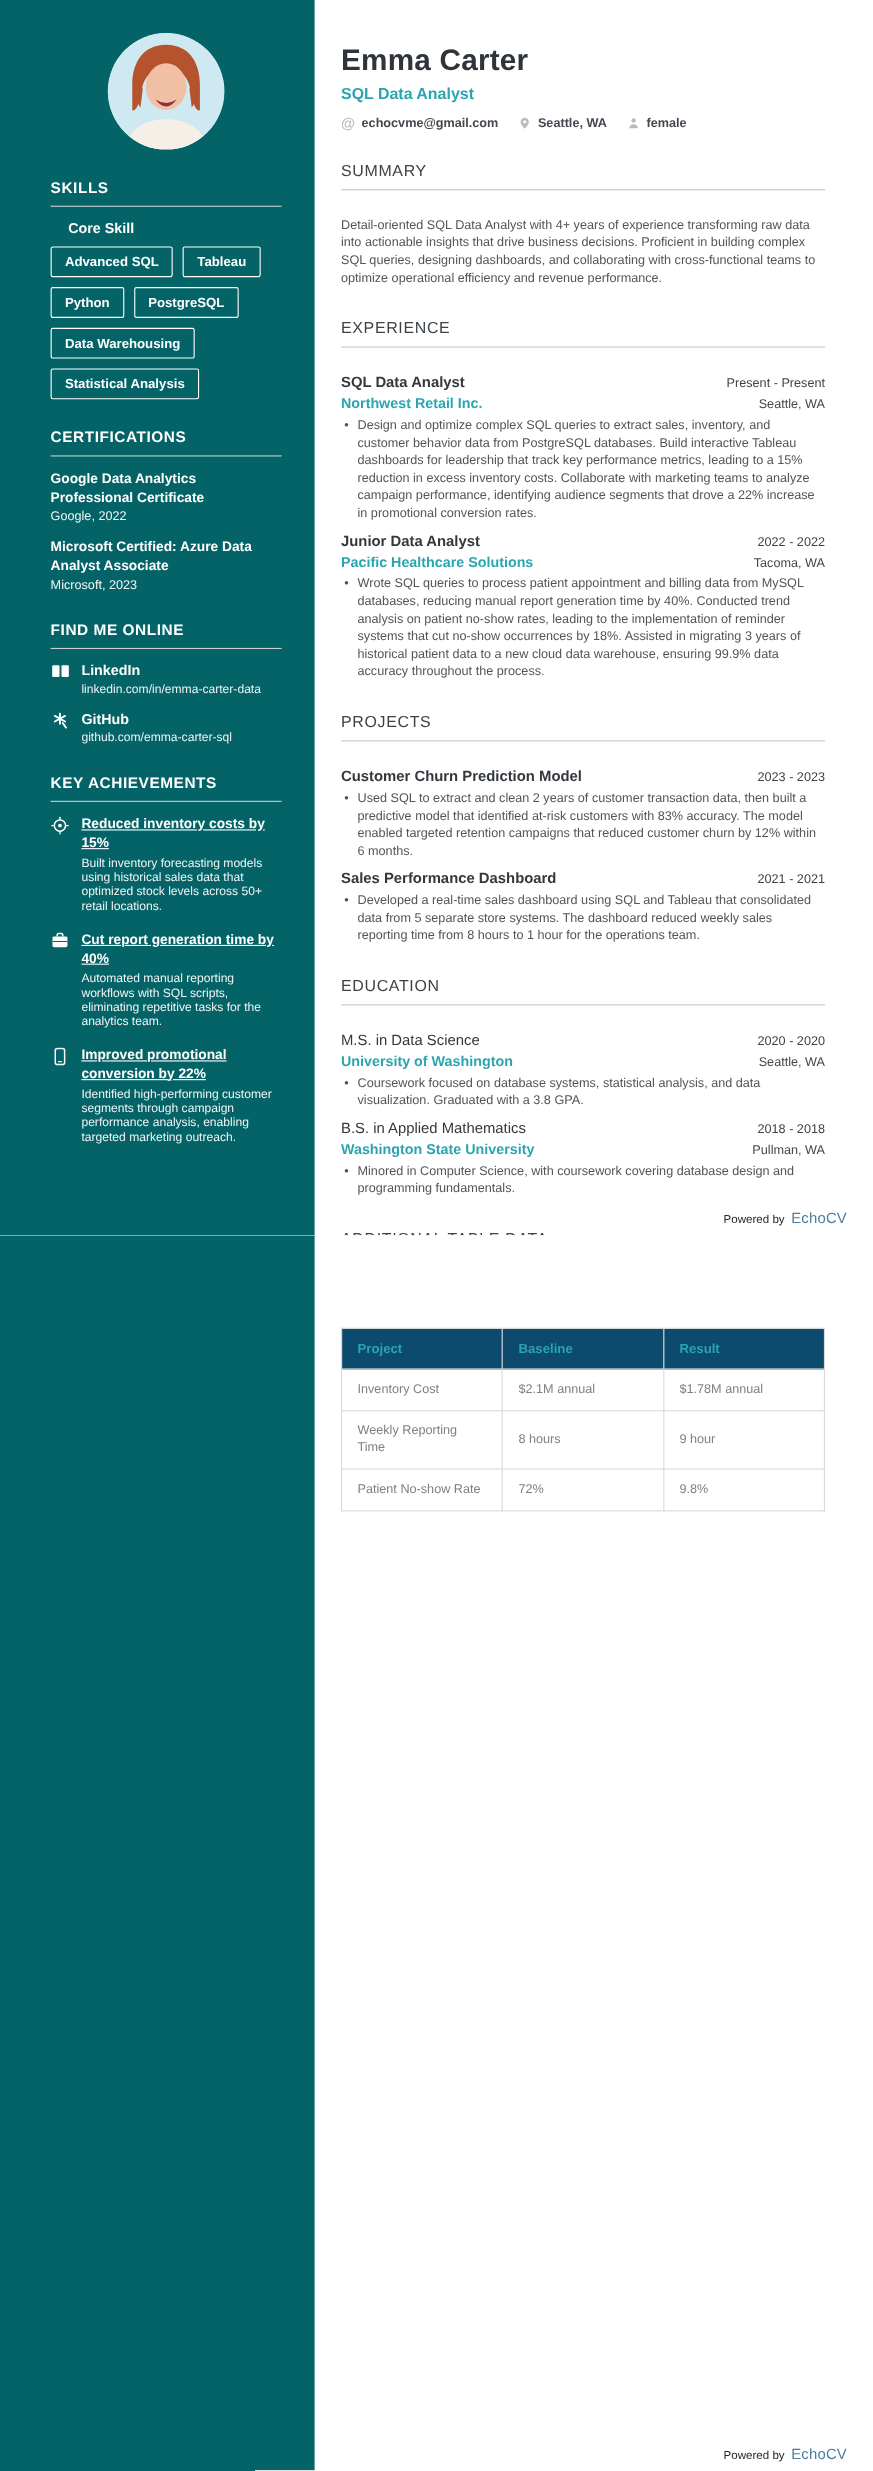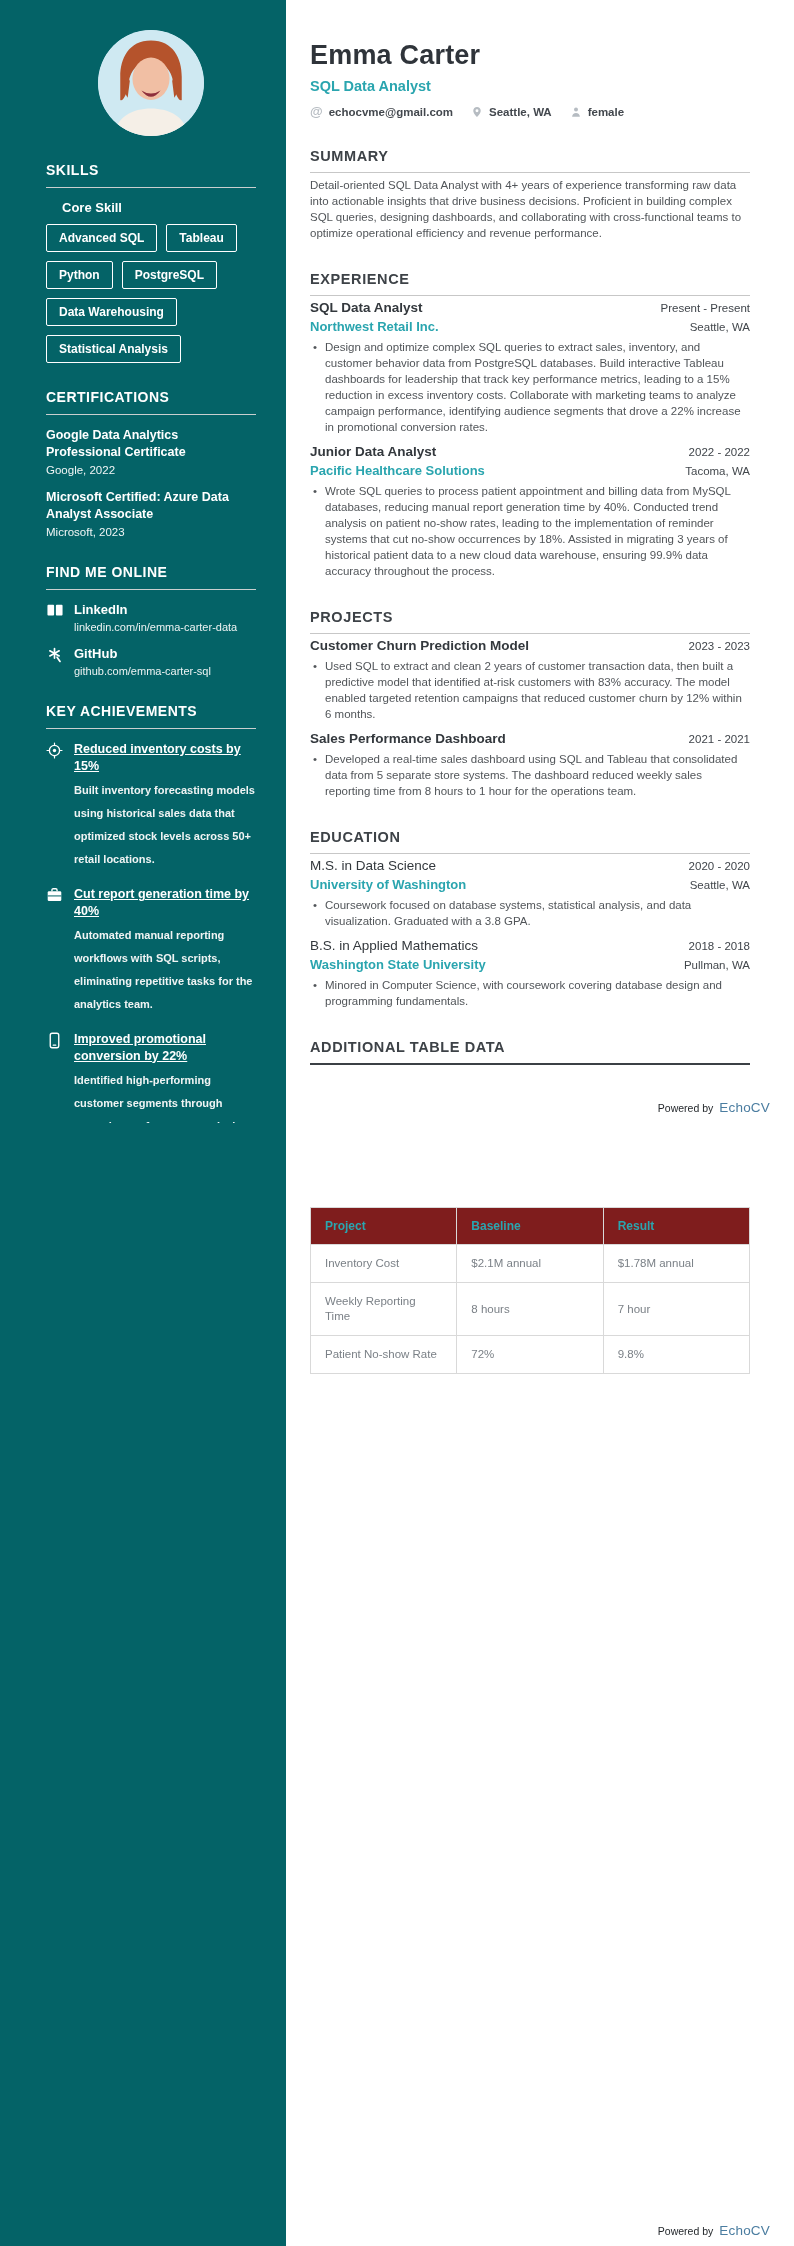--- a/index.html
+++ b/index.html
@@ -24,49 +24,49 @@
   .cert-item { margin-bottom:13px; }
   .cert-title { font-size:12.5px; font-weight:700; line-height:16.5px; }
   .cert-issuer { font-size:11.5px; margin-top:4px; color:#f2f6f6; }
   .link-item { display:flex; gap:10px; margin-bottom:13px; align-items:flex-start; }
   .link-icon { width:18px; flex-shrink:0; margin-top:1px; }
   .link-label { font-size:13px; font-weight:700; }
   .link-url { font-size:11px; margin-top:4px; color:#eef3f3; }
   .ach-item { display:flex; gap:10px; margin-bottom:15px; align-items:flex-start; }
   .ach-icon { width:18px; flex-shrink:0; margin-top:1px; }
   .ach-title { font-size:12.5px; font-weight:700; line-height:16.5px;text-decoration:underline; }
-  .ach-desc { font-size:11px; line-height:23px; margin-top:5px; color:#f0f4f4;font-weight:bold; }
+  .ach-desc { font-size:11px; line-height:13px; margin-top:5px; color:#f0f4f4; }
 
   
   .name { font-size:27px; font-weight:700; color:#2f343a; letter-spacing:.2px; }
   .job-title { font-size:14.5px; font-weight:700; color:#2aa5af; margin-top:7px; }
   .contact-row { display:flex; gap:18px; margin-top:11px; align-items:center; }
   .contact-item { display:flex; gap:6px; align-items:center; font-size:11.5px; font-weight:700; color:#43484e; }
   .cicon { color:#b6bcc2; font-size:13px; line-height:1; display:inline-flex; align-items:center; }
 
   
   .section { margin-top:30px; }
-  .section-heading { font-size:14.5px; font-weight:700; letter-spacing:.6px; color:#3d4247;
-    padding-bottom:8px; border-bottom:1.5px solid #c7c7c7; margin-bottom:4px; }
+  .section-heading { font-size:14.5px; font-weight:400; letter-spacing:.6px; color:#3d4247;
+    padding-bottom:8px; border-bottom:1.5px solid #c7c7c7; margin-bottom:24px; }
   .section-heading.dark-rule { border-bottom:2.5px solid #3b4045; }
   .body-text { font-size:11.5px; line-height:16px; color:#515559; }
 
   .entry { margin-bottom:9px; }
   .entry-head { display:flex; justify-content:space-between; align-items:baseline; }
   .entry-title { font-size:13.5px; font-weight:700; color:#33383d; }
   .entry-dates { font-size:11.5px; color:#3f444a; white-space:nowrap; }
   .entry-sub { display:flex; justify-content:space-between; align-items:baseline; margin-top:4px; }
   .entry-company { font-size:13px; font-weight:700; color:#2aa5af; }
   .entry-loc { font-size:11.5px; color:#43484d; }
   .bullet { display:flex; margin-top:5px; }
   .bullet .dot { width:15px; padding-left:3px; flex-shrink:0; font-size:11.5px; line-height:16px; color:#515559; }
 
   
   .data-table { width:100%; border-collapse:collapse; margin-top:44px; }
-  .data-table th { width:33.33%; background:#7f1d1d; border:1px solid #d9d9d9; text-align:left;
+  .data-table th { width:33.33%; background:#0c4a6e; border:1px solid #d9d9d9; text-align:left;
     padding:11px 14px; font-size:12px; font-weight:700; color:#2aa5af; }
   .data-table td { border:1px solid #d9d9d9; padding:11px 14px; font-size:11.5px; color:#7b8187; line-height:15px; }
 
   .footer { position:absolute; right:24px; bottom:8px; display:flex; align-items:baseline; gap:6px; }
   .powered { font-size:10.5px; color:#24282c; }
   .brand { font-size:13.5px; color:#4b7da0; letter-spacing:.2px; }
 </style>
 </head>
 <body>
 
@@ -349,21 +349,21 @@
       </thead>
       <tbody>
         <tr>
           <td>Inventory Cost</td>
           <td>$2.1M annual</td>
           <td>$1.78M annual</td>
         </tr>
         <tr>
           <td>Weekly Reporting Time</td>
           <td>8 hours</td>
-          <td>7 hour</td>
+          <td>9 hour</td>
         </tr>
         <tr>
           <td>Patient No-show Rate</td>
           <td>72%</td>
           <td>9.8%</td>
         </tr>
       </tbody>
     </table>
 
     <div class="footer">

